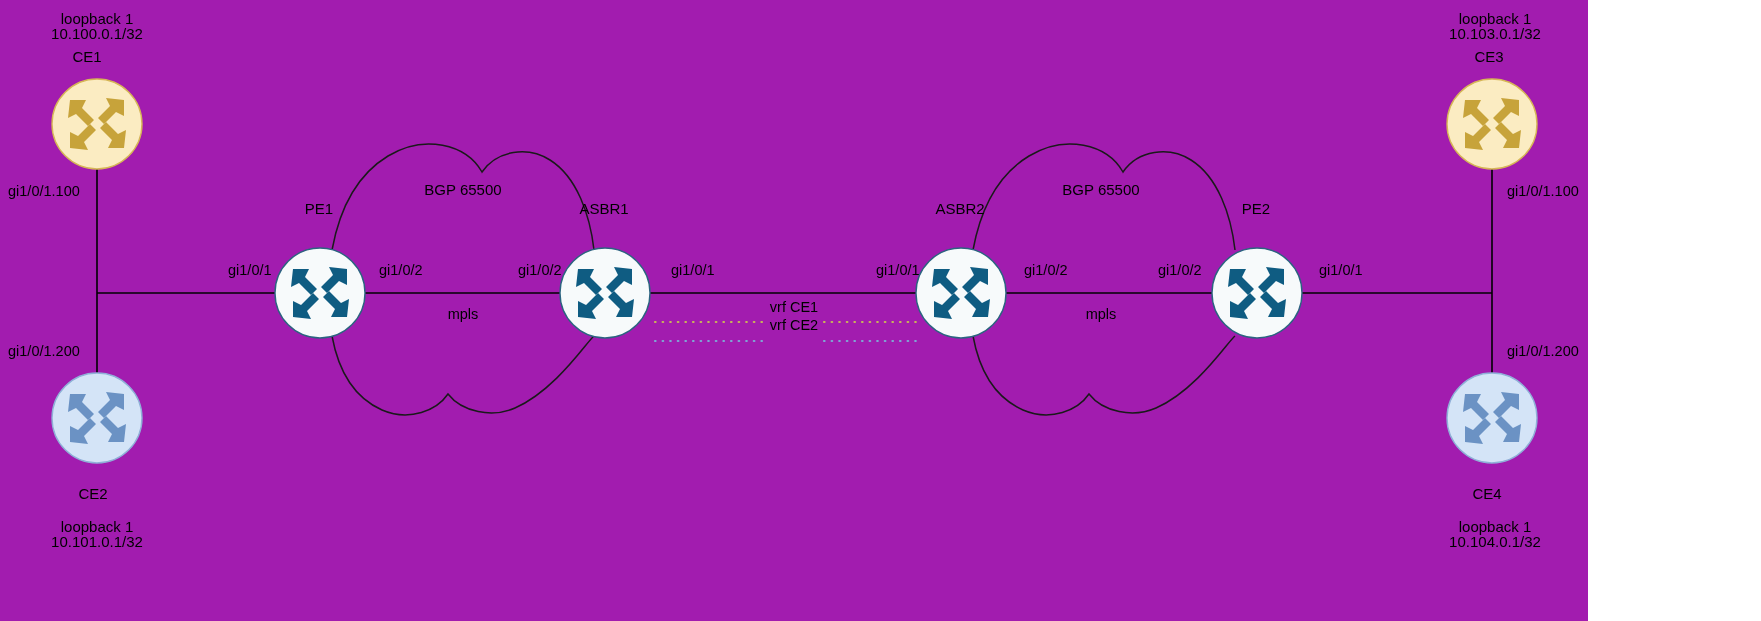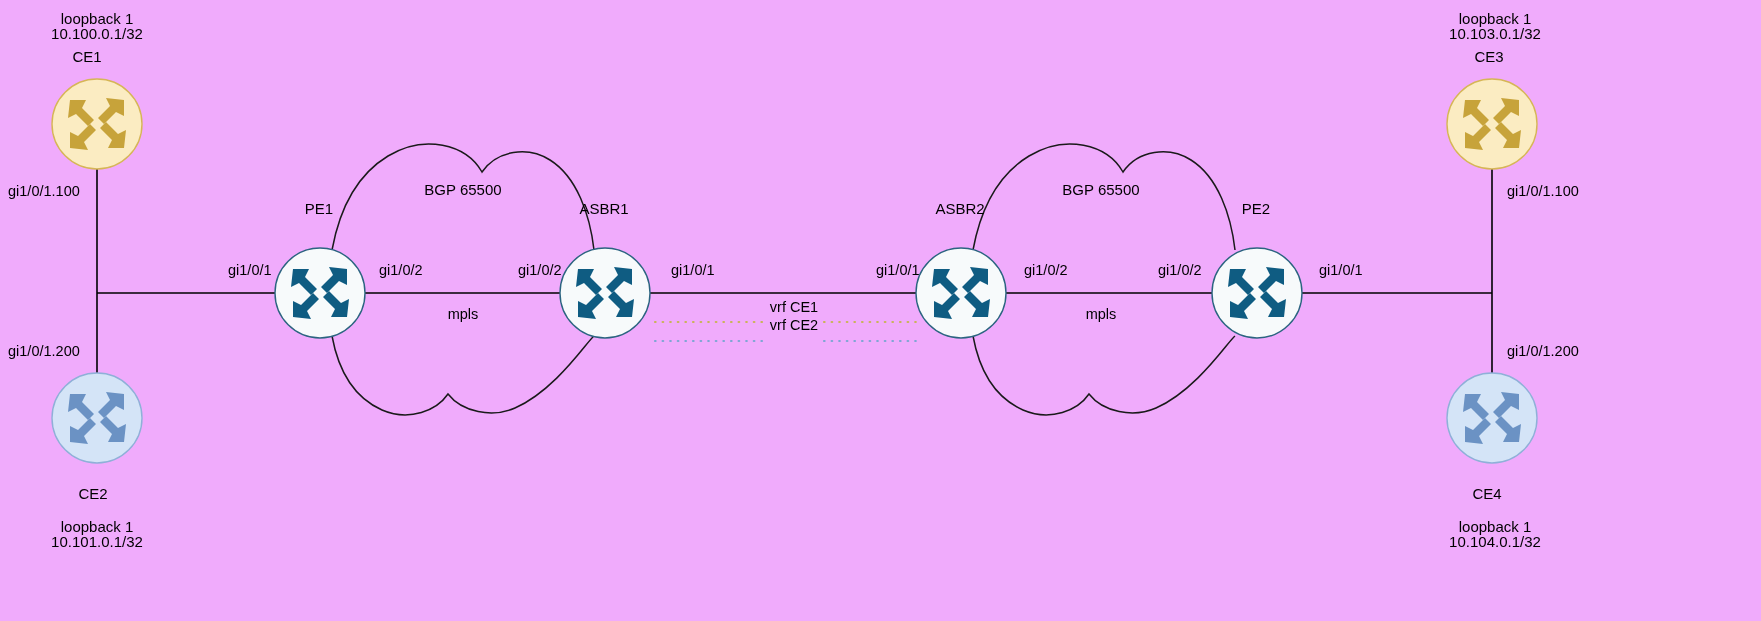--- a/index.html
+++ b/index.html
@@ -7,23 +7,23 @@
     margin: 0;
     padding: 0;
     background: #ffffff;
   }
   body {
     font-family: "Liberation Sans", sans-serif;
     color: #000000;
   }
   #canvas {
     position: relative;
-    width: 1761px;
+    width: 1588px;
     height: 621px;
-    background: #f0abfc;
+    background: #a21caf;
     overflow: hidden;
   }
   #diagram-svg {
     position: absolute;
     top: 0;
     left: 0;
     width: 1761px;
     height: 621px;
   }
   .dlabel {

